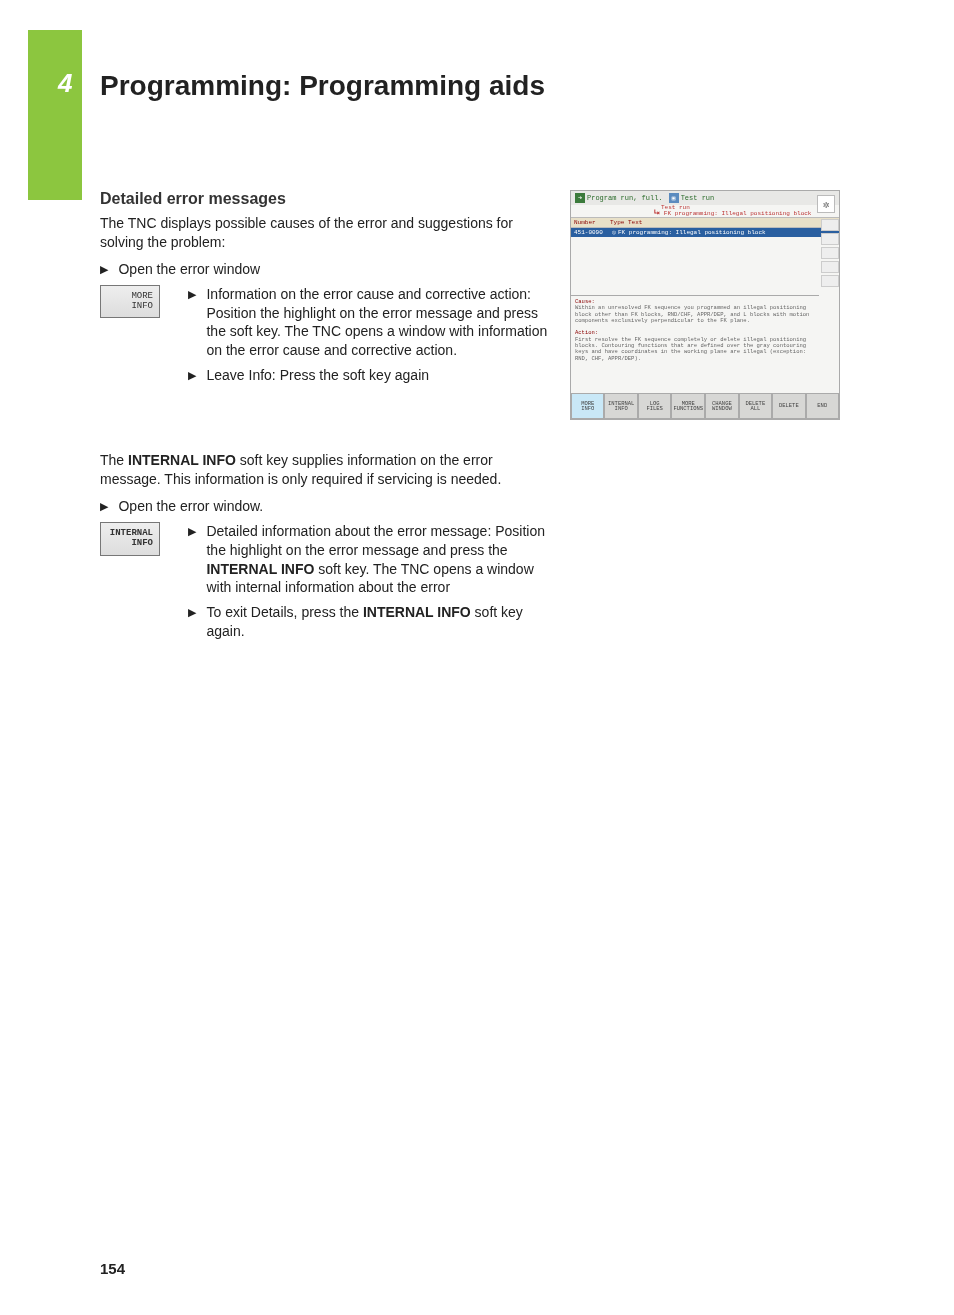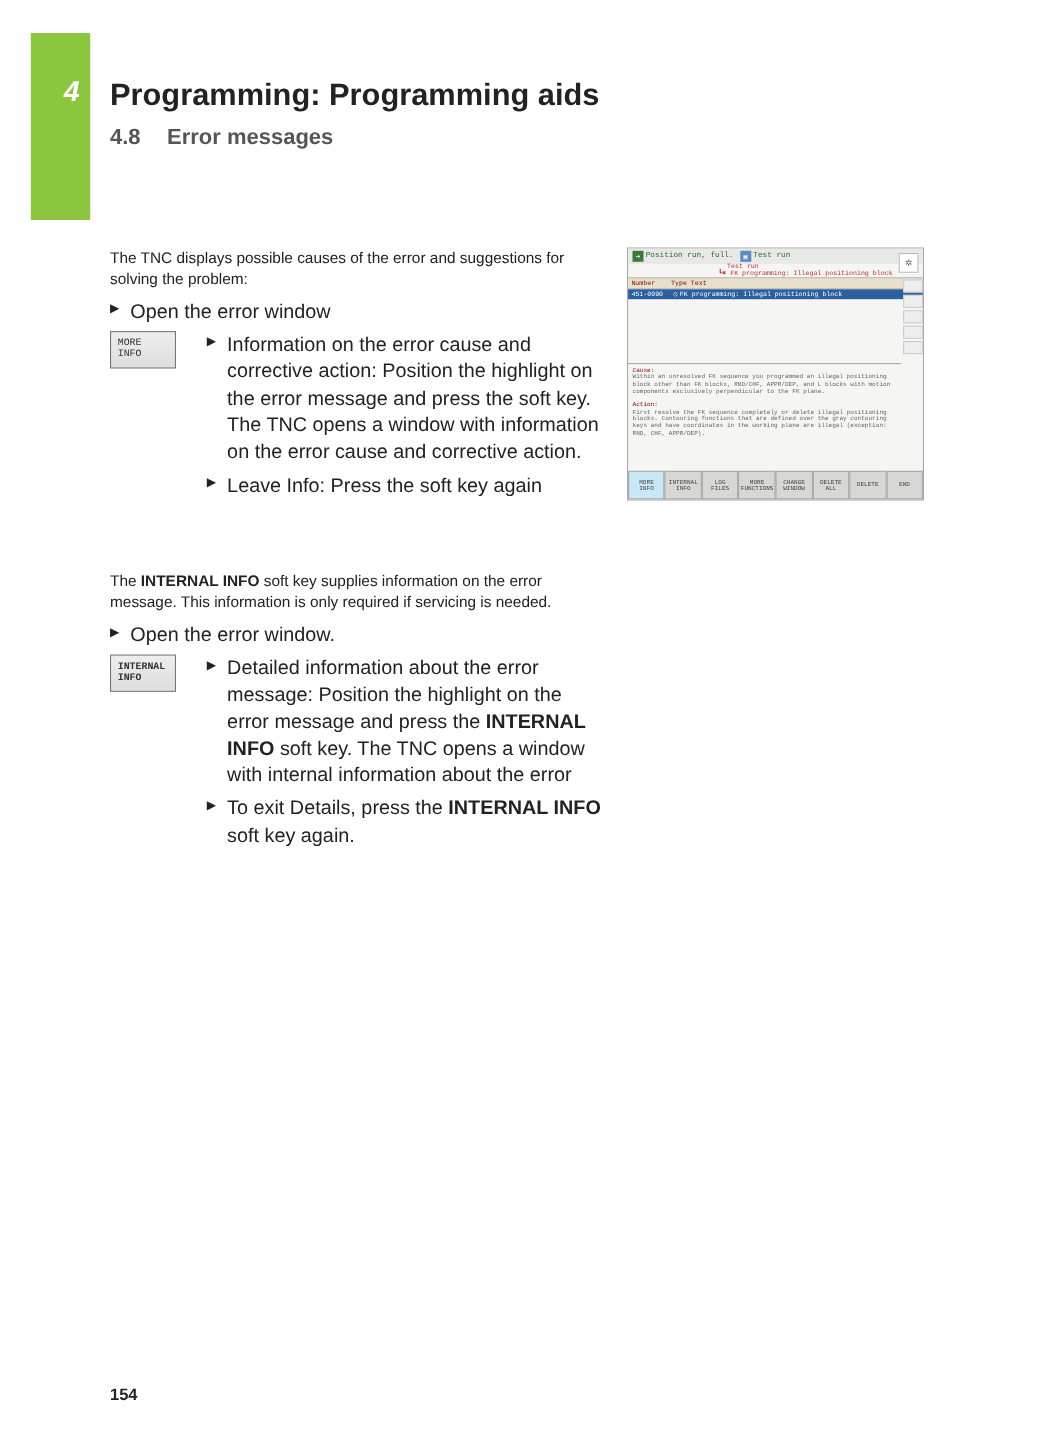--- a/index.html
+++ b/index.html
@@ -50,29 +50,29 @@
   .body-block { margin-top: 88px; width: 740px; }
   .h3 {
     font-size: 16px;
     font-weight: bold;
     color: #333;
     margin-bottom: 6px;
   }
   .para { font-size: 14px; line-height: 1.35; margin-bottom: 8px; max-width: 440px; }
   .bullet-row { display: flex; align-items: flex-start; margin-bottom: 6px; }
   .bullet-arrow { color: #222; font-size: 11px; margin-right: 10px; margin-top: 3px; }
-  .bullet-text { font-size: 18px; line-height: 1.35; max-width: 400px; }
+  .bullet-text { font-size: 14px; line-height: 1.35; max-width: 400px; }
   .key-row { display: flex; align-items: flex-start; margin-top: 4px; margin-bottom: 8px; }
   .softkey {
     display: inline-block;
     border: 1px solid #777;
     background: linear-gradient(#eee,#ddd);
     font-family: "Courier New", monospace;
     font-size: 9px;
-    text-align: left;
+    text-align: right;
     padding: 6px 6px;
     width: 60px;
     line-height: 1.1;
     color: #333;
     margin-right: 28px;
     flex-shrink: 0;
   }
   .nested-list { flex: 1; max-width: 360px; }
   .nested-list .bullet-row { margin-bottom: 6px; }
   .screenshot {
@@ -154,25 +154,23 @@
   .footer-right { text-align: right; line-height: 1.3; }
 </style>
 </head>
 <body>
 
 <div class="side-bar"></div>
 <div class="chapter-tab">4</div>
 
 <div class="content">
   <div class="chapter-title">Programming: Programming aids</div>
-  <div class="section-title">
-    <span class="sec-num">4.8</span><span>Error messages</span>
-  </div>
 
   <div class="body-block" style="position:relative;">
+    <div class="h3">Detailed error messages</div>
     <div class="para">The TNC displays possible causes of the error and suggestions for solving the problem:</div>
     <div class="bullet-row">
       <span class="bullet-arrow">▶</span>
       <span class="bullet-text">Open the error window</span>
     </div>
     <div class="key-row">
       <span class="softkey" style="white-space:pre;">MORE
 INFO</span>
       <div class="nested-list">
         <div class="bullet-row">
@@ -182,21 +180,21 @@
         <div class="bullet-row">
           <span class="bullet-arrow">▶</span>
           <span class="bullet-text">Leave Info: Press the  soft key again</span>
         </div>
       </div>
     </div>
 
     <div class="screenshot">
       <div class="scr-header">
         <span class="arrow-box">➔</span>
-        <span class="mode-title">Position run, full.</span>
+        <span class="mode-title">Program run, full.</span>
         <span class="doc-box">▣</span>
         <span style="color:#2a6b2a;">Test run</span>
       </div>
       <div class="scr-subhead">Test run</div>
       <div class="scr-subhead2">┗✖ <span>FK programming: Illegal positioning block</span></div>
       <div class="scr-gear">✲</div>
       <div class="scr-sidebar">
         <div></div>
           <div></div>
           <div></div>

